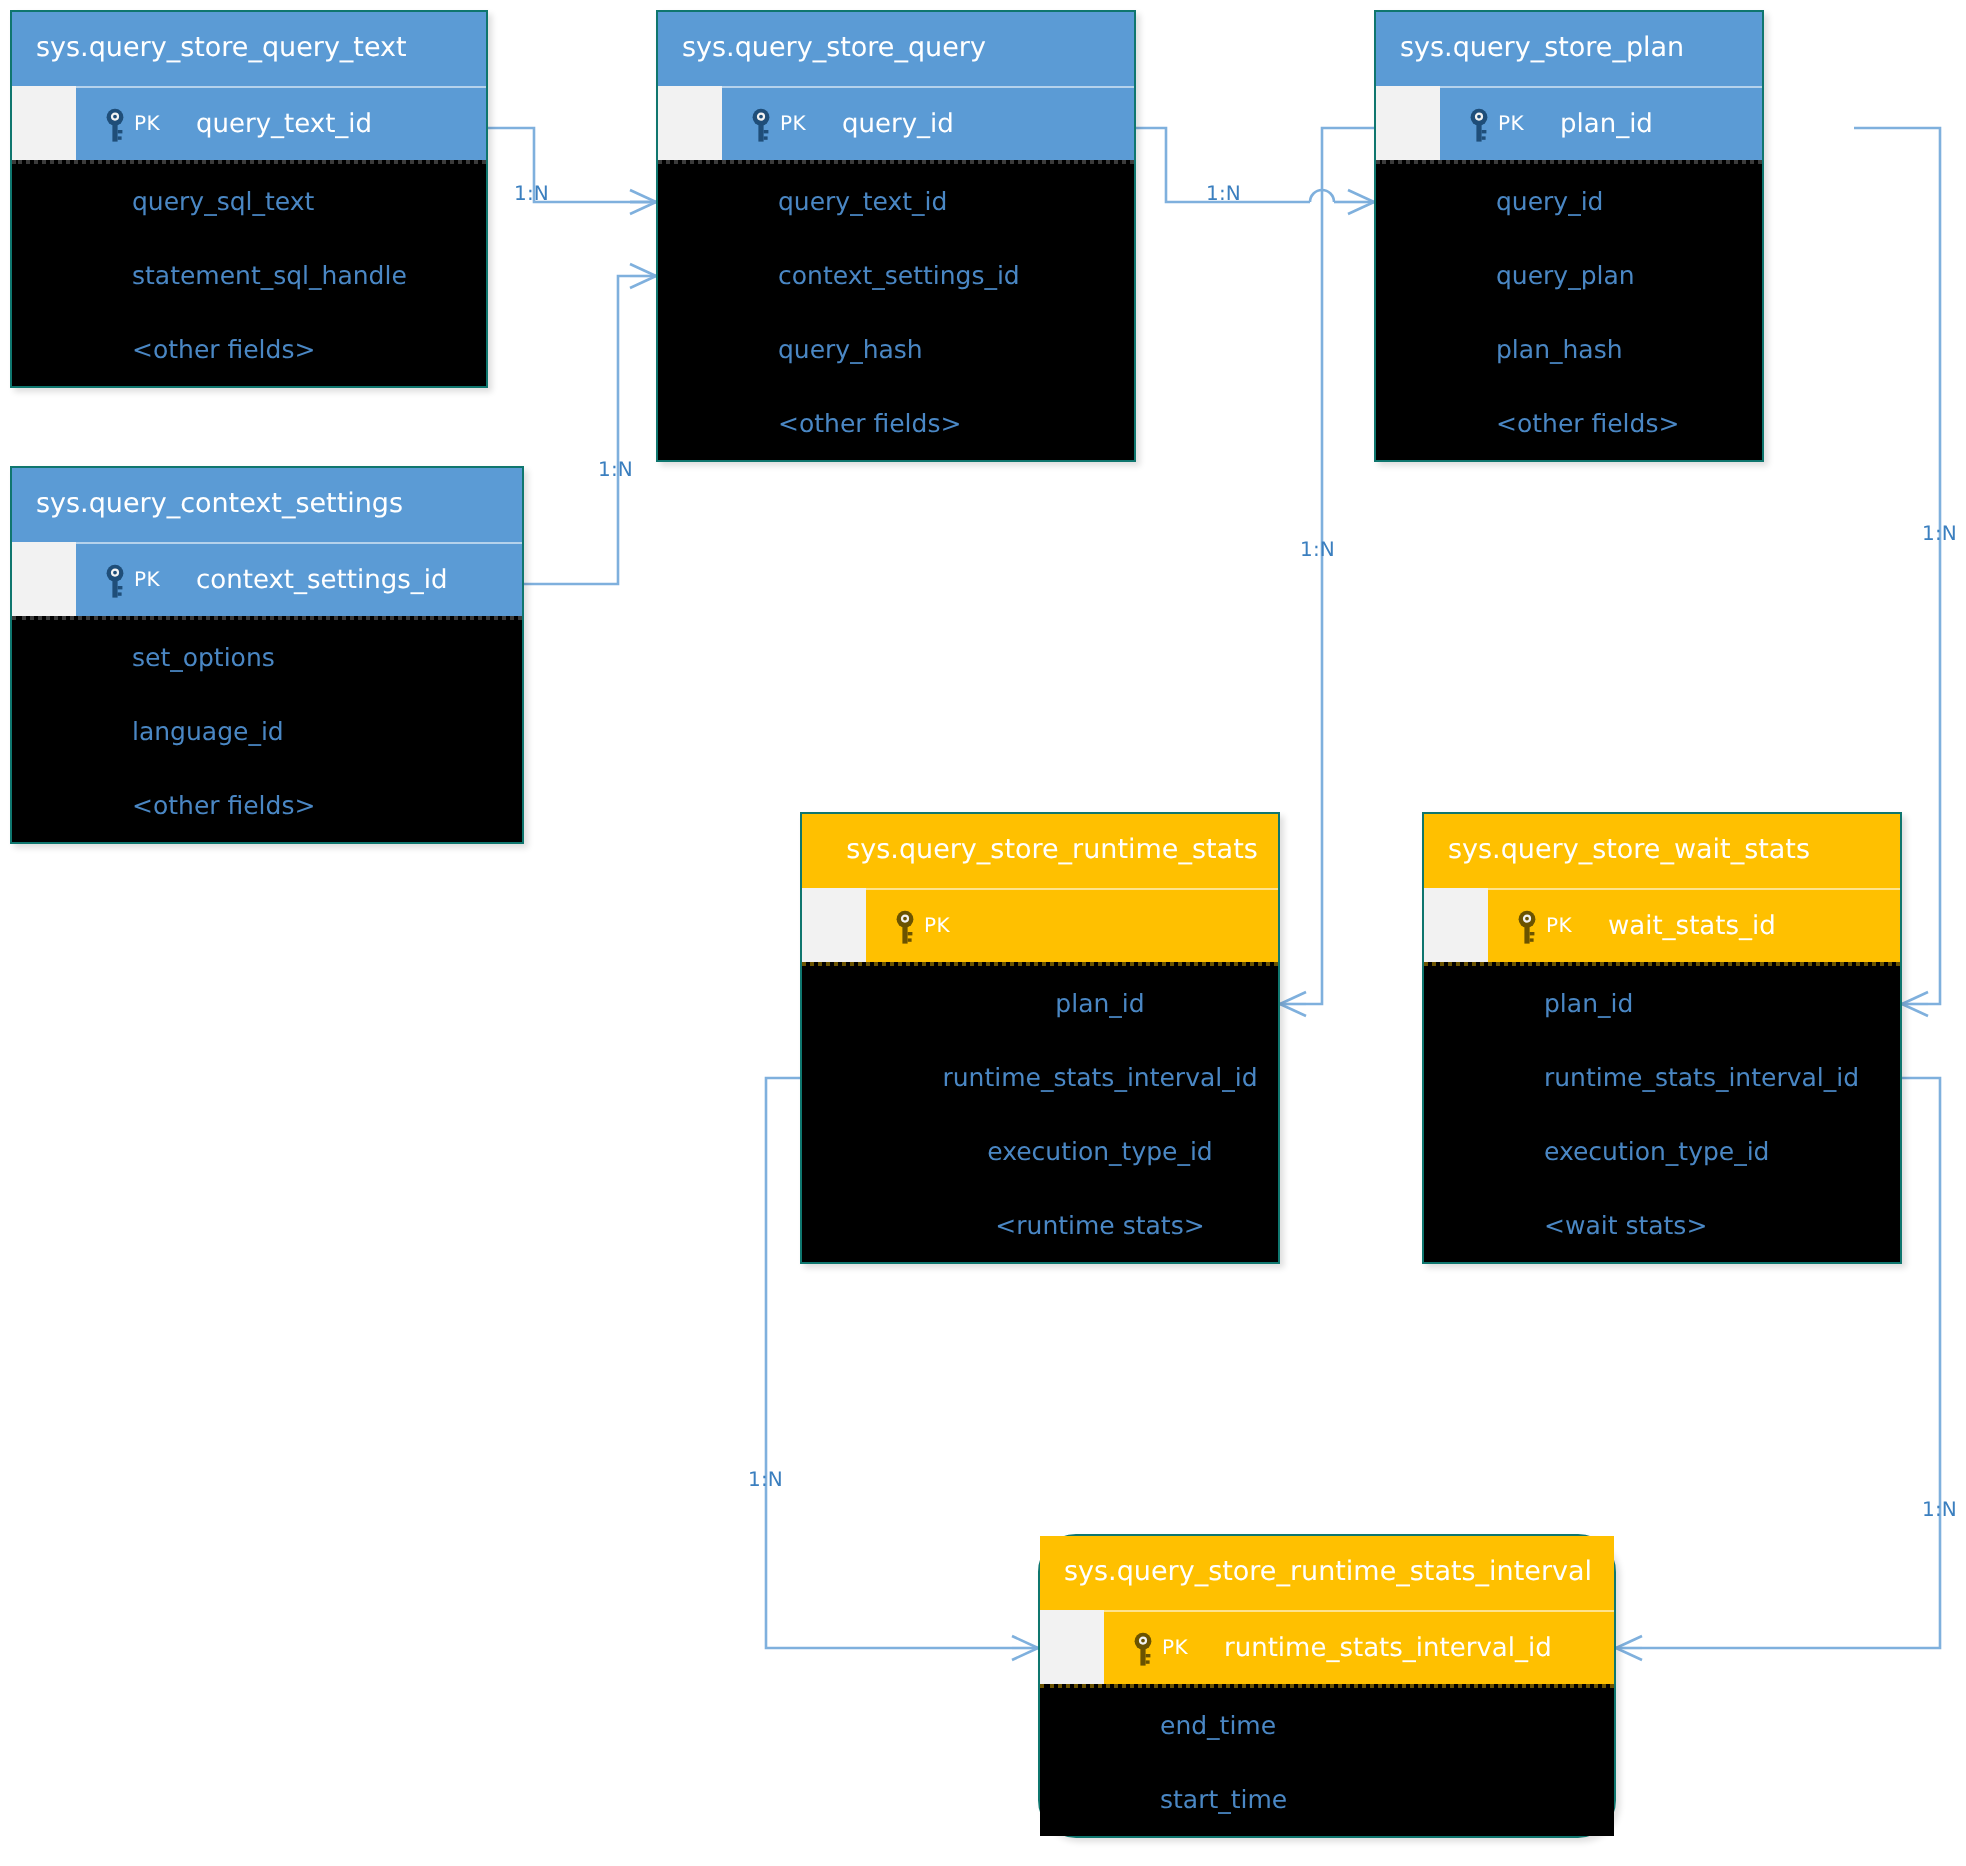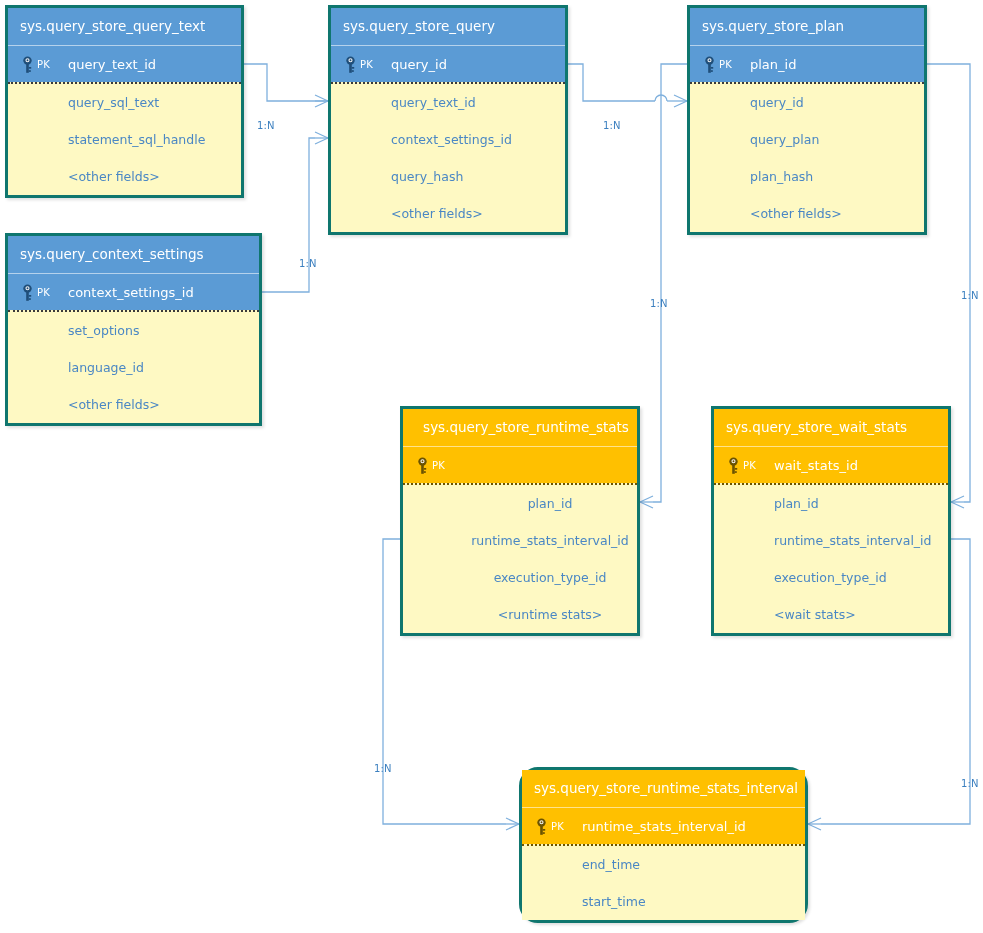--- a/index.html
+++ b/index.html
@@ -23,21 +23,21 @@
     left: 0;
     top: 0;
     width: 983px;
     height: 933px;
     pointer-events: none;
   }
   .entity {
     position: absolute;
     box-sizing: border-box;
     background: #f2f2f2;
-    border: 3px solid #0f766e;
+    border: 1px solid #0f766e;
     box-shadow: 2px 2px 3px rgba(0,0,0,0.13);
     z-index: 2;
   }
   .ent-title {
     box-sizing: border-box;
     height: 37px;
     line-height: 37px;
     padding-left: 12px;
     font-size: 13.5px;
     color: #ffffff;
@@ -46,20 +46,21 @@
   }
   .ent-pk {
     box-sizing: border-box;
     position: relative;
     height: 37px;
     line-height: 37px;
     font-size: 13px;
     color: #ffffff;
     white-space: nowrap;
     border-top: 1px solid rgba(255,255,255,0.55);
+    margin-left: 32px;
   }
   .blue .ent-title { background: #5b9bd5; }
   .blue .ent-pk    { background: #5b9bd5; }
   .orange .ent-title { background: #ffc000; }
   .orange .ent-pk    { background: #ffc000; }
   .orange .ent-pk    { color: #ffffff; }
   .ent-pk .pk-tag {
     position: absolute;
     left: 29px;
     top: 0;
@@ -76,42 +77,41 @@
   .keyicon {
     position: absolute;
     left: 13px;
     top: 10px;
     width: 13px;
     height: 18px;
   }
   .fields {
     box-sizing: border-box;
     border-top: 2px dotted #3a3a3a;
-    background: #fef9c3;
+    background: #000000;
     padding: 0;
   }
   .orange .fields { border-top-color: #6b5300; }
   .field {
     box-sizing: border-box;
     height: 37px;
     line-height: 37px;
     padding-left: 60px;
     font-size: 12.5px;
     color: #4a87c4;
     white-space: nowrap;
     overflow: hidden;
   }
   .relabel {
     position: absolute;
     font-size: 10px;
     color: #3b7fbf;
     white-space: nowrap;
     z-index: 3;
     letter-spacing: 0.1px;
-    margin-top: 28px;
   }
 </style>
 </head>
 <body>
 
 <div id="canvas">
 
   <svg id="wires" viewBox="0 0 983 933" width="983" height="933">
     <defs>
       <g id="crow">
@@ -216,21 +216,21 @@
         <span class="pk-tag">PK</span>
         <span class="pk-name">query_id</span>
       </div>
       <div class="fields">
         <div class="field">query_text_id</div>
         <div class="field">context_settings_id</div>
         <div class="field">query_hash</div>
         <div class="field">&lt;other fields&gt;</div>
       </div>
     </div>
-    <div class="entity blue" style="left: 687px; top: 5px; width: 240px;">
+    <div class="entity blue" style="left: 687px; top: 5px; width: 195px;">
       <div class="ent-title">sys.query_store_plan</div>
       <div class="ent-pk">
         <svg class="keyicon" viewBox="0 0 13 18">
           <circle cx="6.5" cy="4.6" r="4.2" fill="#1f4e79"></circle>
           <circle cx="6.5" cy="4.3" r="1.5" fill="none" stroke="#f2f2f2" stroke-width="1.1"></circle>
           <rect x="5.2" y="7.4" width="2.6" height="9.4" fill="#1f4e79"></rect>
           <rect x="7.8" y="11.0" width="2.4" height="1.7" fill="#1f4e79"></rect>
           <rect x="7.8" y="14.2" width="2.0" height="1.7" fill="#1f4e79"></rect>
         </svg>
         <span class="pk-tag">PK</span>

